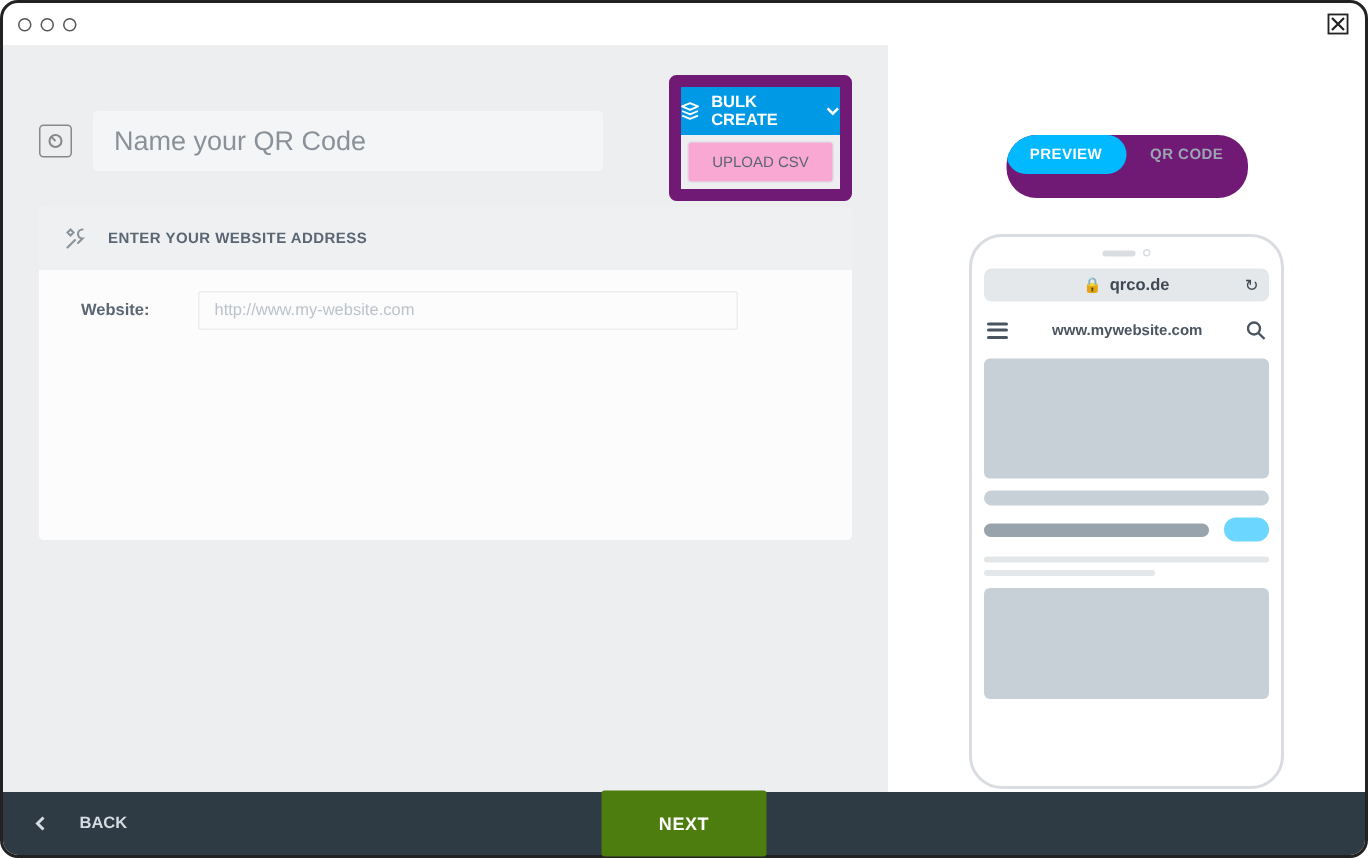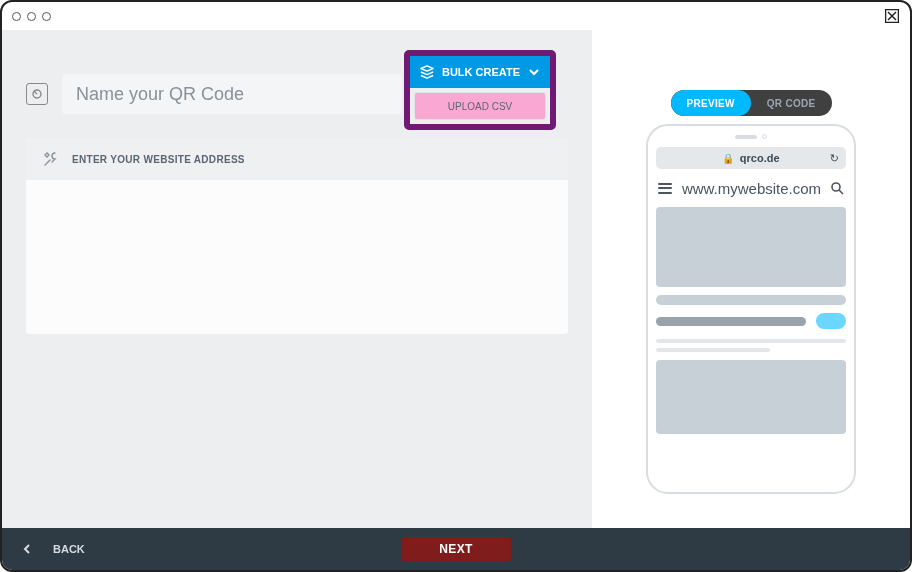--- a/index.html
+++ b/index.html
@@ -14,71 +14,71 @@
 
 .body { flex: 1; display: flex; overflow: hidden; }
 
 .left { flex: 1; background: #eceeef; padding: 22px 24px 0 24px; position: relative; display: flex; flex-direction: column; }
 .name-row { display: flex; align-items: center; gap: 14px; margin-bottom: 24px; margin-top: 22px; }
 .name-icon { width: 22px; height: 22px; border: 1.5px solid #888; border-radius: 3px; display: flex; align-items: center; justify-content: center; }
 .name-icon svg { width: 12px; height: 12px; }
 .name-input { flex: 1; max-width: 340px; height: 40px; border: none; background: #f4f5f6; border-radius: 3px; padding: 0 14px; font-size: 18px; color: #333; }
 .name-input::placeholder { color: #8a9199; }
 
-.dropdown-box { position: absolute; top: 20px; right: 36px; width: 152px; border: 6px solid #701a75; border-radius: 5px; overflow: hidden; }
+.dropdown-box { position: absolute; top: 20px; right: 24px; width: 122px; border: 8px solid #701a75; border-radius: 5px; overflow: hidden; }
 .bulk-btn { background: #0099e5; color: #fff; font-size: 11px; font-weight: 700; height: 32px; display: flex; align-items: center; justify-content: center; gap: 8px; cursor: pointer; }
 .bulk-btn .stack-icon { width: 14px; height: 14px; }
 .bulk-btn .chev { width: 12px; height: 12px; }
 .upload-item { background: #f9a8d4; margin: 4px; border: 1px solid #e0e4e8; border-radius: 3px; height: 28px; display: flex; align-items: center; justify-content: center; font-size: 10px; font-weight: 400; color: #5a6673; cursor: pointer; }
 
 .panel { background: #fcfcfc; border-radius: 3px; overflow: hidden; }
 .panel-hdr { background: #eef0f1; height: 42px; display: flex; align-items: center; gap: 12px; padding: 0 16px; }
 .panel-hdr svg { width: 18px; height: 18px; }
 .panel-hdr .title { font-size: 10px; font-weight: 700; color: #5a6673; letter-spacing: 0.3px; }
 .panel-body { padding: 14px 28px 140px 28px; }
 .hint { font-size: 11px; color: #6b7683; margin-bottom: 14px; }
 .field-row { display: flex; align-items: center; gap: 18px; }
 .field-label { font-size: 11px; font-weight: 700; color: #5a6673; width: 60px; }
 .url-input { flex: 1; max-width: 360px; height: 26px; border: 1px solid #ecedef; border-radius: 2px; padding: 0 10px; font-size: 11px; color: #555; background: #fcfcfc; }
 .url-input::placeholder { color: #bcc3ca; }
 
 .right { width: 318px; background: #fff; padding: 22px 24px 0; display: flex; flex-direction: column; align-items: center; }
-.toggle { display: flex; background: #404040; border-radius: 20px; height: 26px; margin: 38px 0 8px; overflow: hidden; }
+.toggle { display: flex; background: #701a75; border-radius: 20px; height: 42px; margin: 38px 0 24px; overflow: hidden; }
 .toggle div { font-size: 10px; font-weight: 700; height: 26px; display: flex; align-items: center; padding: 0 16px; border-radius: 20px; cursor: pointer; letter-spacing: 0.3px; }
 .toggle .act { background: #00b9ff; color: #fff; }
 .toggle .inact { color: #9aa6b2; }
 
 .phone { width: 210px; height: 370px; border: 2px solid #d9dde1; border-radius: 22px; padding: 8px 8px; display: flex; flex-direction: column; gap: 8px; background: #fff; }
 .speaker { align-self: center; width: 40px; display: flex; gap:5px; align-items:center; justify-content:center; }
 .speaker .bar { width: 22px; height: 4px; background: #d9dde1; border-radius: 3px; }
 .speaker .circ { width: 5px; height: 5px; border: 1.5px solid #d9dde1; border-radius: 50%; }
 .addr { height: 22px; background: #e4e8eb; border-radius: 5px; display: flex; align-items: center; justify-content: center; gap: 5px; position: relative; }
 .addr .dom { font-size: 11px; font-weight: 600; color: #3e4954; }
 .addr .lock { font-size: 10px; color:#3e4954; }
 .addr .refresh { position: absolute; right: 7px; font-size: 11px; color: #3e4954; }
 .site-hdr { display: flex; align-items: center; justify-content: space-between; height: 22px; padding: 0 2px; }
 .hamb { width: 14px; height: 11px; display: flex; flex-direction:column; justify-content: space-between; }
 .hamb span { height: 2px; background: #4a5560; border-radius:1px; }
-.site-url { font-size: 15px; font-weight:400; color: #4a5560; text-align: right; }
+.site-url { font-size: 10px; font-weight:700; color: #4a5560; text-align: right; }
 .mglass { width: 13px; height:13px; }
 .block { background: #c7d0d6; border-radius: 4px; }
 .hero { height: 80px; }
 .thin { height: 10px; width: 100%; background:#c7d0d6; border-radius: 5px; }
 .textrow { display:flex; align-items:center; gap:10px; }
 .pill-dk { flex:1; height:9px; background:#99a3ac; border-radius:5px; }
 .pill-bl { width: 30px; height: 16px; background:#6bd6ff; border-radius: 10px; }
 .lines { display:flex; flex-direction:column; gap:5px; margin-top:2px; }
 .line { height:4px; background:#e3e7ea; border-radius:3px; }
 .line.s{ width:60%; }
 .block2 { height: 74px; }
 
 .footer { height: 42px; background: #2e3a44; display: flex; align-items: center; padding: 0 20px; position: relative; border-radius: 0 0 10px 10px; }
 .back { display: flex; align-items: center; gap: 21px; color: #d4dbe1; font-size: 11px; font-weight: 700; cursor: pointer; }
 .back svg { width: 10px; height: 10px; }
-.next { position: absolute; left: 50%; top: 50%; transform: translate(-50%,-50%); width: 110px; height: 24px; background: #7f1d1d; color: #fff; font-size: 12px; font-weight: 800; border: none; border-radius: 2px; cursor: pointer; letter-spacing: 0.4px; }
+.next { position: absolute; left: 50%; top: 50%; transform: translate(-50%,-50%); width: 110px; height: 44px; background: #4d7c0f; color: #fff; font-size: 12px; font-weight: 800; border: none; border-radius: 2px; cursor: pointer; letter-spacing: 0.4px; }
 </style>
 </head>
 <body>
 
 <div class="window">
   <div class="titlebar">
     <div class="dots">
       <div class="dot"></div>
       <div class="dot"></div>
       <div class="dot"></div>
@@ -118,20 +118,24 @@
       </div>
 
       <div class="panel">
         <div class="panel-hdr">
           <svg viewBox="0 0 18 18">
               <path d="M3 15 L8 10 M5 3 L3 5 L5 7 L7 5 Z M13 3 A3 3 0 1 0 13 9 L10 12" fill="none" stroke="#8a929a" stroke-width="1.4" stroke-linecap="round"></path>
             </svg>
           <span class="title">ENTER YOUR WEBSITE ADDRESS</span>
         </div>
         <div class="panel-body">
+          <div class="field-row">
+            <div class="field-label">Website:</div>
+            <input class="url-input" placeholder="http://www.my-website.com" style="">
+          </div>
         </div>
       </div>
     </div>
 
     <div class="right">
       <div class="toggle">
         <div class="act">PREVIEW</div>
         <div class="inact">QR CODE</div>
       </div>
 

